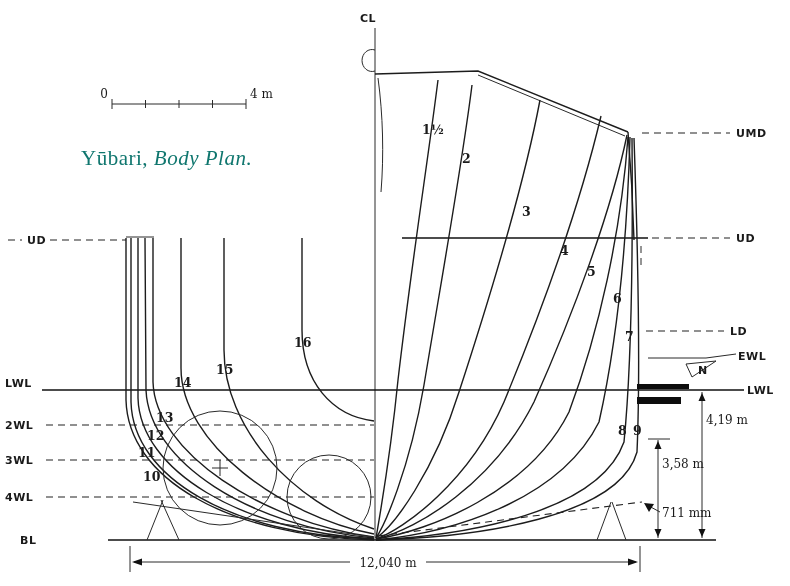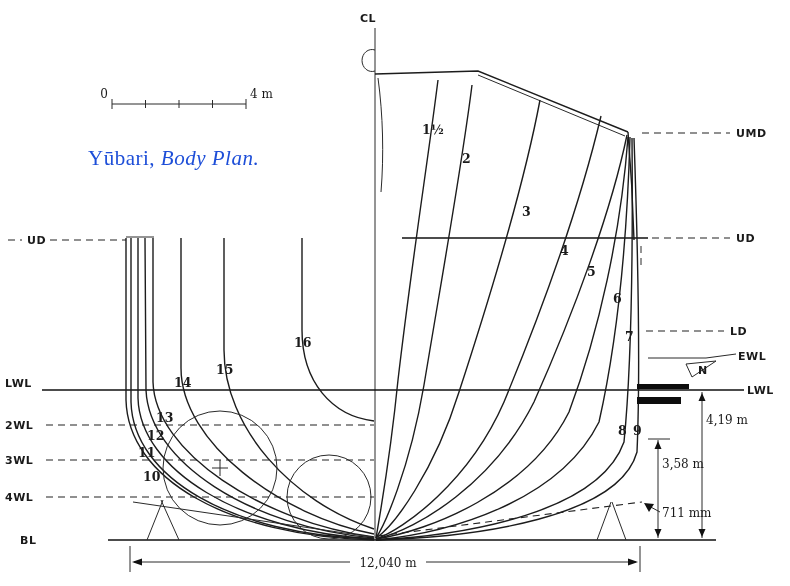--- a/index.html
+++ b/index.html
@@ -1,19 +1,19 @@
 <!DOCTYPE html>
 <html><head>
 <meta charset="utf-8">
 <style>
   html,body{margin:0;padding:0;background:#e8e8e8;}
   #page{position:relative;width:790px;height:586px;background:#ffffff;overflow:hidden;
         font-family:"DejaVu Sans",sans-serif;}
-  #plan-title{position:absolute;left:88px;top:146px;font-family:"Liberation Serif",serif;
-        font-size:21px;color:#1d4ed8;letter-spacing:0.5px;}
+  #plan-title{position:absolute;left:81px;top:146px;font-family:"Liberation Serif",serif;
+        font-size:21px;color:#0f766e;letter-spacing:0.5px;}
   #plan-title .it{font-style:italic;}
   svg{position:absolute;left:0;top:0;}
   svg text{fill:#1a1a1a;}
   .wl{font-size:11px;font-weight:700;letter-spacing:0.5px;font-family:"DejaVu Sans",sans-serif;}
   .st{font-size:12.5px;font-weight:700;font-family:"DejaVu Serif",serif;}
   .dim{font-size:12px;font-family:"DejaVu Serif",serif;}
   .sc{font-size:12px;font-family:"DejaVu Serif",serif;}
   .hull{stroke:#1c1c1c;stroke-width:1.4;fill:none;}
   .thin{stroke:#2a2a2a;stroke-width:1;fill:none;}
   .dash{stroke:#222;stroke-width:1.1;fill:none;stroke-dasharray:7 5;}

